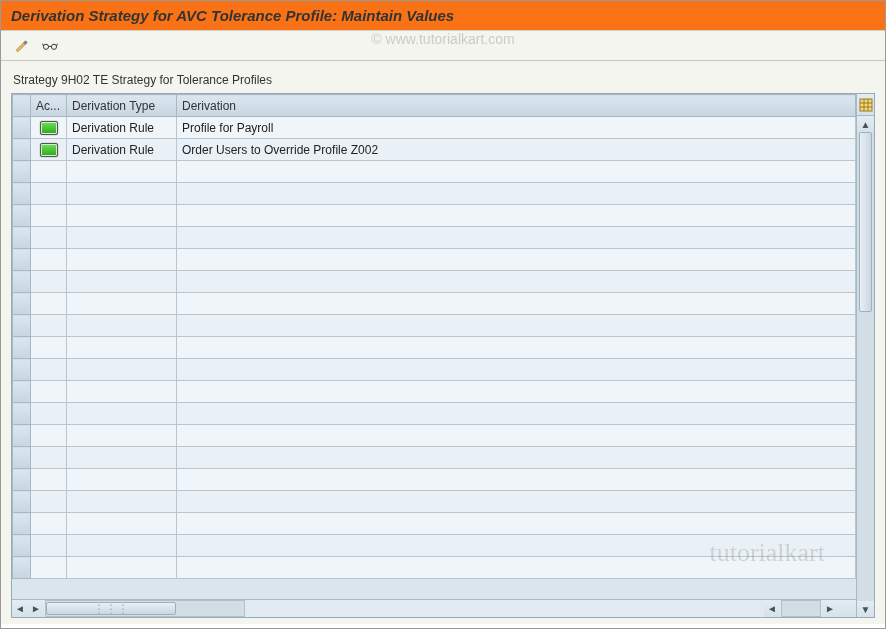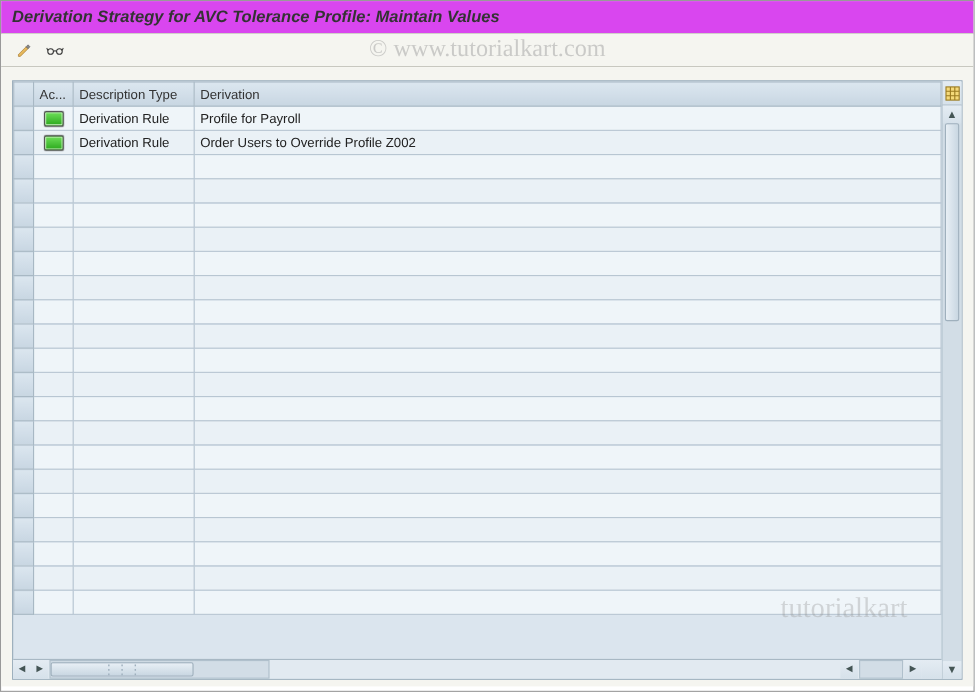--- a/index.html
+++ b/index.html
@@ -7,21 +7,21 @@
       font-family: Arial, Helvetica, sans-serif;
       font-size: 12px;
       background: #fff;
       width: 886px;
       height: 629px;
       border: 1px solid #999;
       position: relative;
       overflow: hidden;
     }
     .title-bar {
-      background: #d946ef;
+      background: #f97316;
       border-bottom: 1px solid #d0d0c8;
       padding: 6px 10px;
       font-size: 15px;
       font-weight: bold;
       font-style: italic;
       color: #333;
     }
     .toolbar {
       background: #f5f5f0;
       border-bottom: 1px solid #c8c8c0;
@@ -180,24 +180,24 @@
     .h-scroll .thumb-left { position:absolute; top:1px; bottom:1px; left:0; width:130px;
       background: linear-gradient(#e8eff5,#c9d7e2); border:1px solid #9fb0bd; border-radius:2px;
       display:flex;align-items:center;justify-content:center;color:#9fb0bd;}
     .h-scroll .gap { flex:1; }
     .h-scroll .track-right { flex: 0 0 40px; background:#d2dde6; position:relative; margin:0 1px; border:1px solid #b0c0cc;}
     .h-scroll .corner { width:18px; background: linear-gradient(#e4ecf3, #d6e1ea); }
     .watermark {
       position: absolute;
       top: 30px; left: 0; right: 0;
       text-align: center;
-      font-size: 22px;
+      font-size: 14px;
       color: rgba(150,150,150,0.45);
       pointer-events: none;
-      font-family: Liberation Serif, serif;
+      font-family: Liberation Sans, sans-serif;
     }
     .watermark2 {
       position: absolute;
       bottom: 60px; right: 60px;
       font-size: 26px;
       color: rgba(150,150,150,0.35);
       pointer-events: none;
       font-family: Liberation Serif, serif;
     }
   </style>
@@ -218,37 +218,38 @@
       <circle cx="5" cy="7" r="3.2" fill="none" stroke="#333" stroke-width="1.2"></circle>
       <circle cx="15" cy="7" r="3.2" fill="none" stroke="#333" stroke-width="1.2"></circle>
       <path d="M8.2 7 Q10 5.5 11.8 7" fill="none" stroke="#333" stroke-width="1.2"></path>
       <path d="M2 6 L0.5 3" stroke="#333" stroke-width="1.2"></path>
       <path d="M18 6 L19.5 3" stroke="#333" stroke-width="1.2"></path>
     </svg>
   </span>
 </div>
 
 <div class="content">
+  <div class="strategy-label">Strategy 9H02 TE Strategy for Tolerance Profiles</div>
 
   <div class="panel">
     <div class="panel-body">
       <div class="grid-wrap">
         <div class="grid-scroll">
           <table class="grid">
             <colgroup>
               <col class="col-handle">
                 <col class="col-active">
                 <col class="col-type">
                 <col class="col-desc">
             </colgroup>
             <thead>
               <tr>
                 <th class="row-handle"></th>
                 <th>Ac...</th>
-                <th>Description Type</th>
+                <th>Derivation Type</th>
                 <th>Derivation</th>
               </tr>
             </thead>
             <tbody id="grid-body">
                 <tr>
                   <td class="row-handle"></td>
                   <td>
                     <span class="status-dot"></span>
                   </td>
                   <td>Derivation Rule</td>

